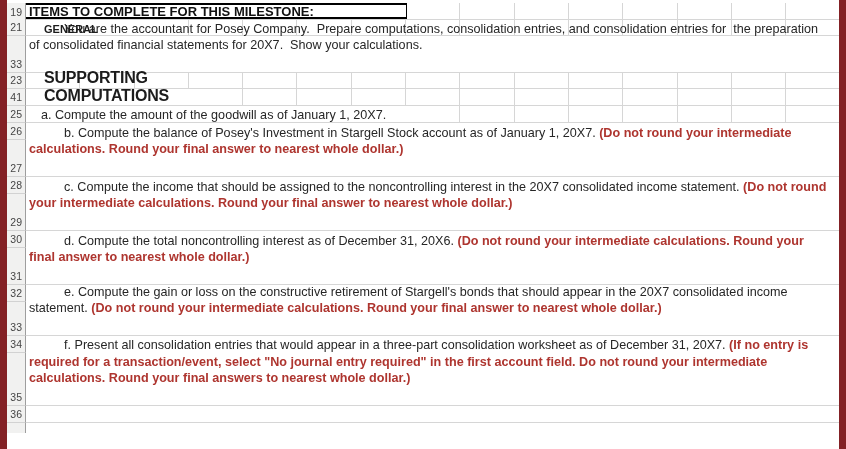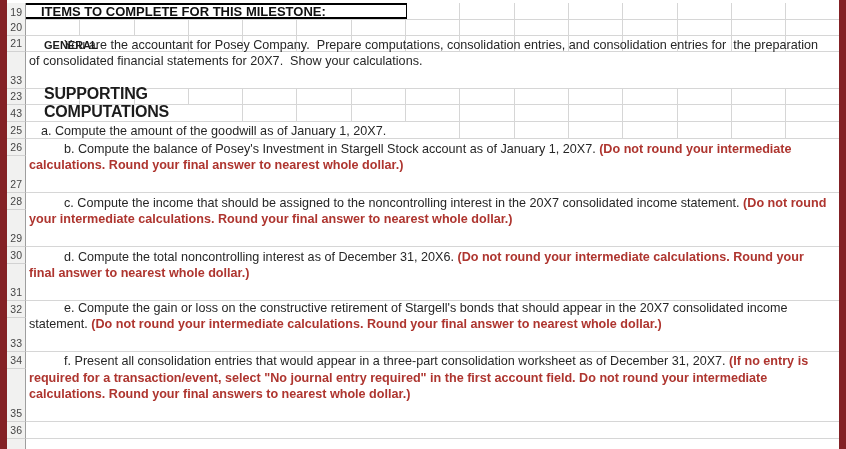--- a/index.html
+++ b/index.html
@@ -15,21 +15,21 @@
       border-bottom:1px solid #d2d2d2;box-sizing:border-box;display:flex;
       align-items:flex-end;justify-content:flex-end;padding:0 3px 2px 0;
       font-size:10.5px;color:#454545}
   .rh.noline{border-bottom:none}
   .rb{flex:1;position:relative;box-sizing:border-box;font-size:12.6px;color:#262626;background:#fff}
   .rb.cols{background-image:repeating-linear-gradient(to right,
       transparent 0px,transparent 53.3px,#d6d6d6 53.3px,#d6d6d6 54.3px)}
   .rb.hb{border-bottom:1px solid #d6d6d6}
   .titlecell{position:absolute;left:0;top:0;bottom:0;width:381px;background:#fff;
       border-top:2px solid #000;border-bottom:2px solid #000;border-right:1px solid #000;
-      box-sizing:border-box;display:flex;align-items:center;padding-left:15px;
+      box-sizing:border-box;display:flex;align-items:center;padding-left:3px;
       font-weight:bold;font-size:13px;color:#111;white-space:nowrap}
   .fill{position:absolute;left:0;top:0;bottom:0;background:#fff;display:flex;
       align-items:flex-end;box-sizing:border-box}
   .fill.lbl{padding-left:18px;font-weight:bold;font-size:11px;color:#1c1c1c}
   .fill.lbl.small{font-size:16px;letter-spacing:-0.2px}
   .fill.item{padding-left:15px}
   .txt{display:flex;align-items:flex-end}
   .txt .inner{line-height:16.4px;padding:0 11px 2px 3px;white-space:pre-wrap}
   .note{font-weight:bold;color:#ae352f}
   .spacer{background:#fff}
@@ -47,24 +47,20 @@
 
     <div class="r" style="height:17px">
       <div class="rh noline">19</div>
       <div class="rb cols hb">
         <div class="titlecell">
           <span>ITEMS TO COMPLETE FOR THIS MILESTONE:</span>
         </div>
       </div>
     </div>
 
-    <div class="r" style="height:16px">
-      <div class="rh">20</div>
-      <div class="rb cols hb"></div>
-    </div>
 
     <div class="r" style="height:16px">
       <div class="rh">21</div>
       <div class="rb cols hb">
         <div class="fill lbl" style="width:109px">
           <span>GENERAL</span>
         </div>
       </div>
     </div>
 
@@ -76,21 +72,21 @@
         </div>
       </div>
     </div>
 
     <div class="r" style="height:16px">
       <div class="rh">23</div>
       <div class="rb cols hb"></div>
     </div>
 
     <div class="r" style="height:17px">
-      <div class="rh">43</div>
+      <div class="rh">41</div>
       <div class="rb cols hb">
         <div class="fill lbl small" style="width:163px">
           <span>SUPPORTING COMPUTATIONS</span>
         </div>
       </div>
     </div>
 
     <div class="r" style="height:17px">
       <div class="rh">25</div>
       <div class="rb cols hb">

